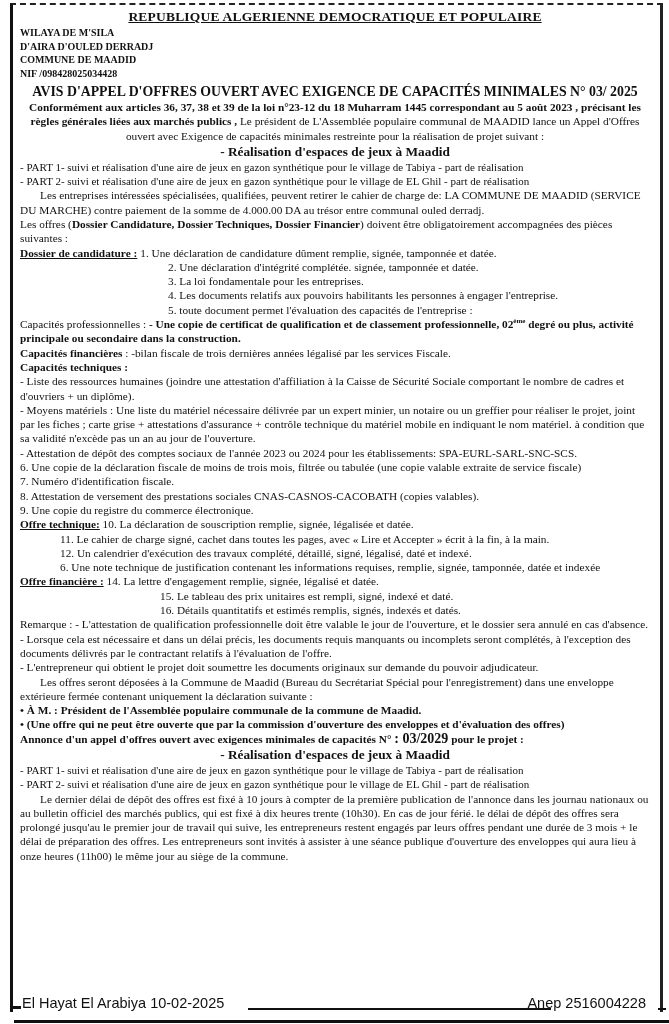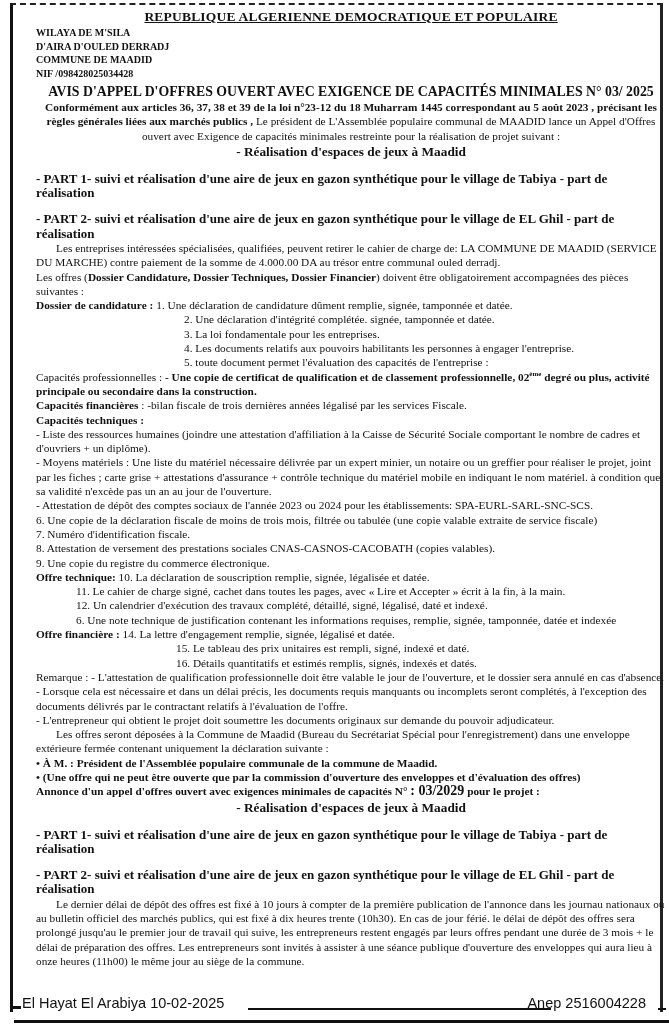--- a/index.html
+++ b/index.html
@@ -1,30 +1,30 @@
 <!DOCTYPE html>
 <html><head>
 <meta charset="utf-8">
 <style>
   html, body { margin: 0; padding: 0; background: #ffffff; }
   body { width: 669px; height: 1024px; overflow: hidden; position: relative;
          font-family: "Liberation Serif", "DejaVu Serif", serif; color: #111; }
   .frame { position: absolute; left: 10px; top: 3px; width: 647px; height: 1007px;
            border-top: 2px dashed #222; border-left: 3px solid #111; border-right: 3px solid #222; }
-  .content { position: absolute; left: 36px; top: 10px; width: 630px; font-size: 11.3px; line-height: 14.3px; }
+  .content { position: absolute; left: 20px; top: 10px; width: 630px; font-size: 11.3px; line-height: 14.3px; }
   .title { text-align: center; font-weight: bold; font-size: 13.5px; text-decoration: underline;
            letter-spacing: 0.2px; margin-bottom: 2px; }
   .hdr { font-weight: bold; font-size: 10px; line-height: 13.4px; }
   .notice-title { text-align: center; font-weight: bold; font-size: 13.8px; margin-top: 3px; line-height: 17px; }
   .center { text-align: center; }
   .bold { font-weight: bold; }
   .project { text-align: center; font-weight: bold; font-size: 13.3px; line-height: 17px; }
-  .part { font-weight: bold; font-size: 13px; margin-top: 12px; }
+  .part { font-weight: normal; font-size: 11px; }
   .indent { text-indent: 20px; }
-  .u { font-weight: bold; }
+  .u { text-decoration: underline; font-weight: bold; }
   .row { display: flex; }
   .row .lbl { white-space: nowrap; }
   .list-item { padding-left: 148px; }
   .list-tech { padding-left: 40px; }
   .list-fin { padding-left: 140px; }
   sup { font-size: 7px; line-height: 0; }
   .footer { position: absolute; left: 10px; top: 994px; width: 656px; height: 24px;
             font-family: "Liberation Sans", "DejaVu Sans", sans-serif; font-size: 14.5px; }
   .footer .corner { position: absolute; left: 0; top: -12px; width: 8px; height: 24px;
                     border-left: 3px solid #111; border-bottom: 3px solid #111; }

